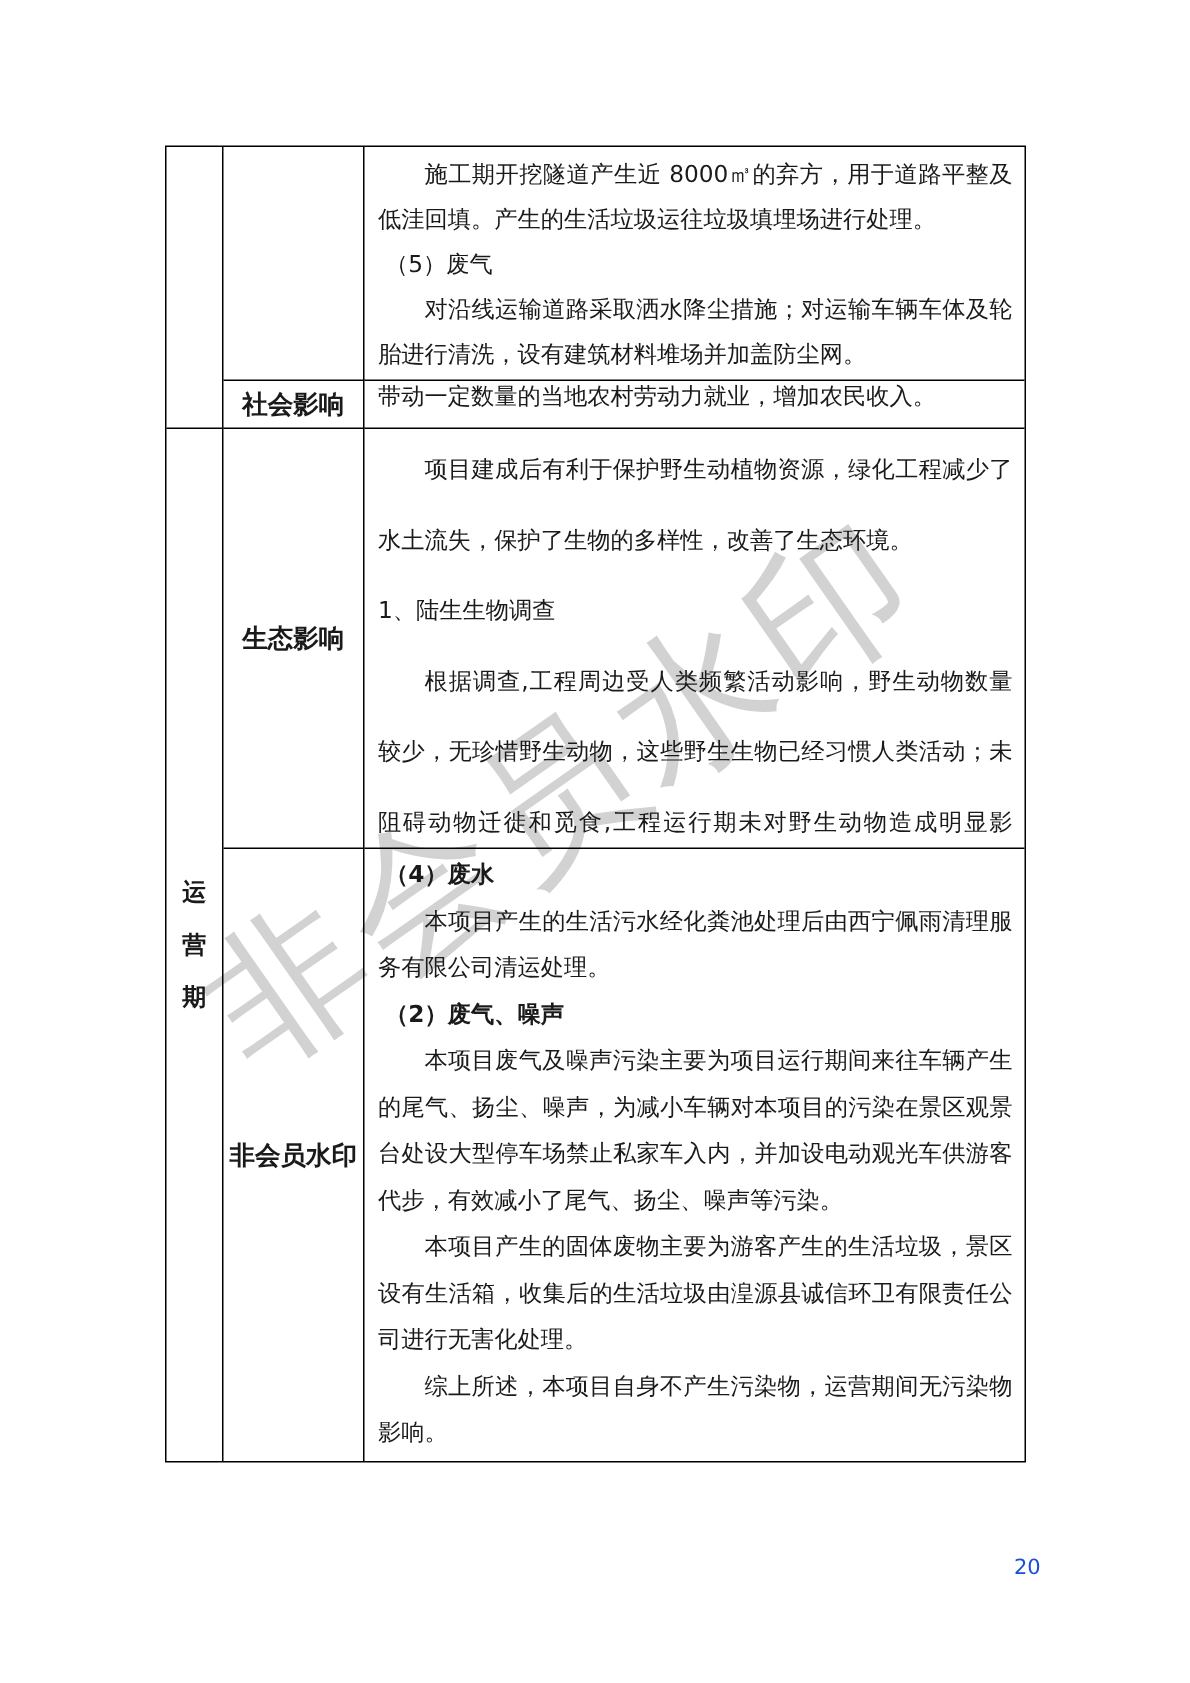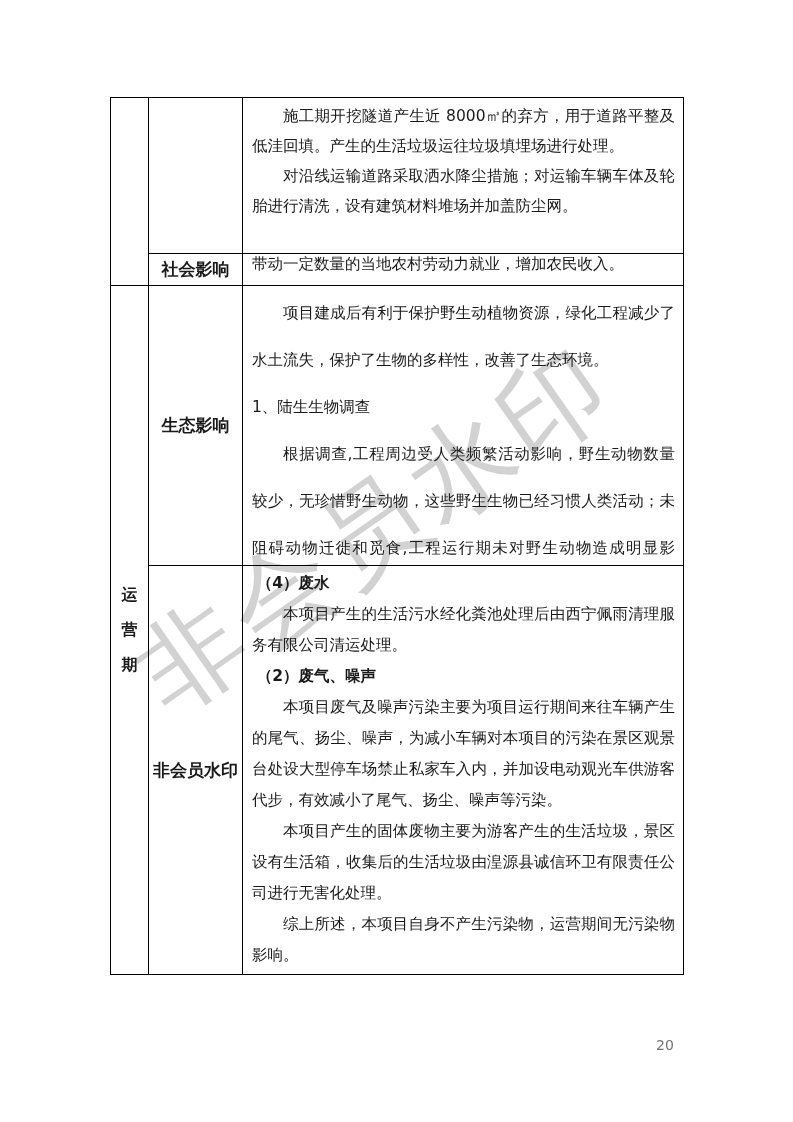--- a/index.html
+++ b/index.html
@@ -90,42 +90,43 @@
   }
 
   .para { margin: 0; text-align: justify; }
   .para.p     { text-indent: 2em; }
   .para.h     { font-weight: bold; text-indent: 0.3em; }
   .para.plain { text-indent: 0.3em; }
   .para.flush { text-indent: 0; }
 
   .page-number {
     position: absolute;
-    left: 656px;
+    left: 676px;
     top: 1037px;
     font-size: 14px;
-    color: #737373;
+    color: #1d4ed8;
     z-index: 1;
   }
 </style>
 </head>
 <body>
 
 <div class="page">
 
   <div class="watermark">非会员水印</div>
 
   <div class="impact-table">
 
     <div class="cell c-phase-top br bb"></div>
 
     <div class="cell c-blank br bb"></div>
 
     <div class="cell c-cont content-cell bb">
         <div class="para p">施工期开挖隧道产生近 8000㎥的弃方，用于道路平整及低洼回填。产生的生活垃圾运往垃圾填埋场进行处理。</div>
+        <div class="para plain">（5）废气</div>
         <div class="para p">对沿线运输道路采取洒水降尘措施；对运输车辆车体及轮胎进行清洗，设有建筑材料堆场并加盖防尘网。</div>
       </div>
 
     <div class="cell c-social-lab label-cell br bb">社会影响</div>
 
     <div class="cell c-social-con bb">
       <span class="para flush">带动一定数量的当地农村劳动力就业，增加农民收入。</span>
     </div>
 
     <div class="cell c-phase-op br vphase">

